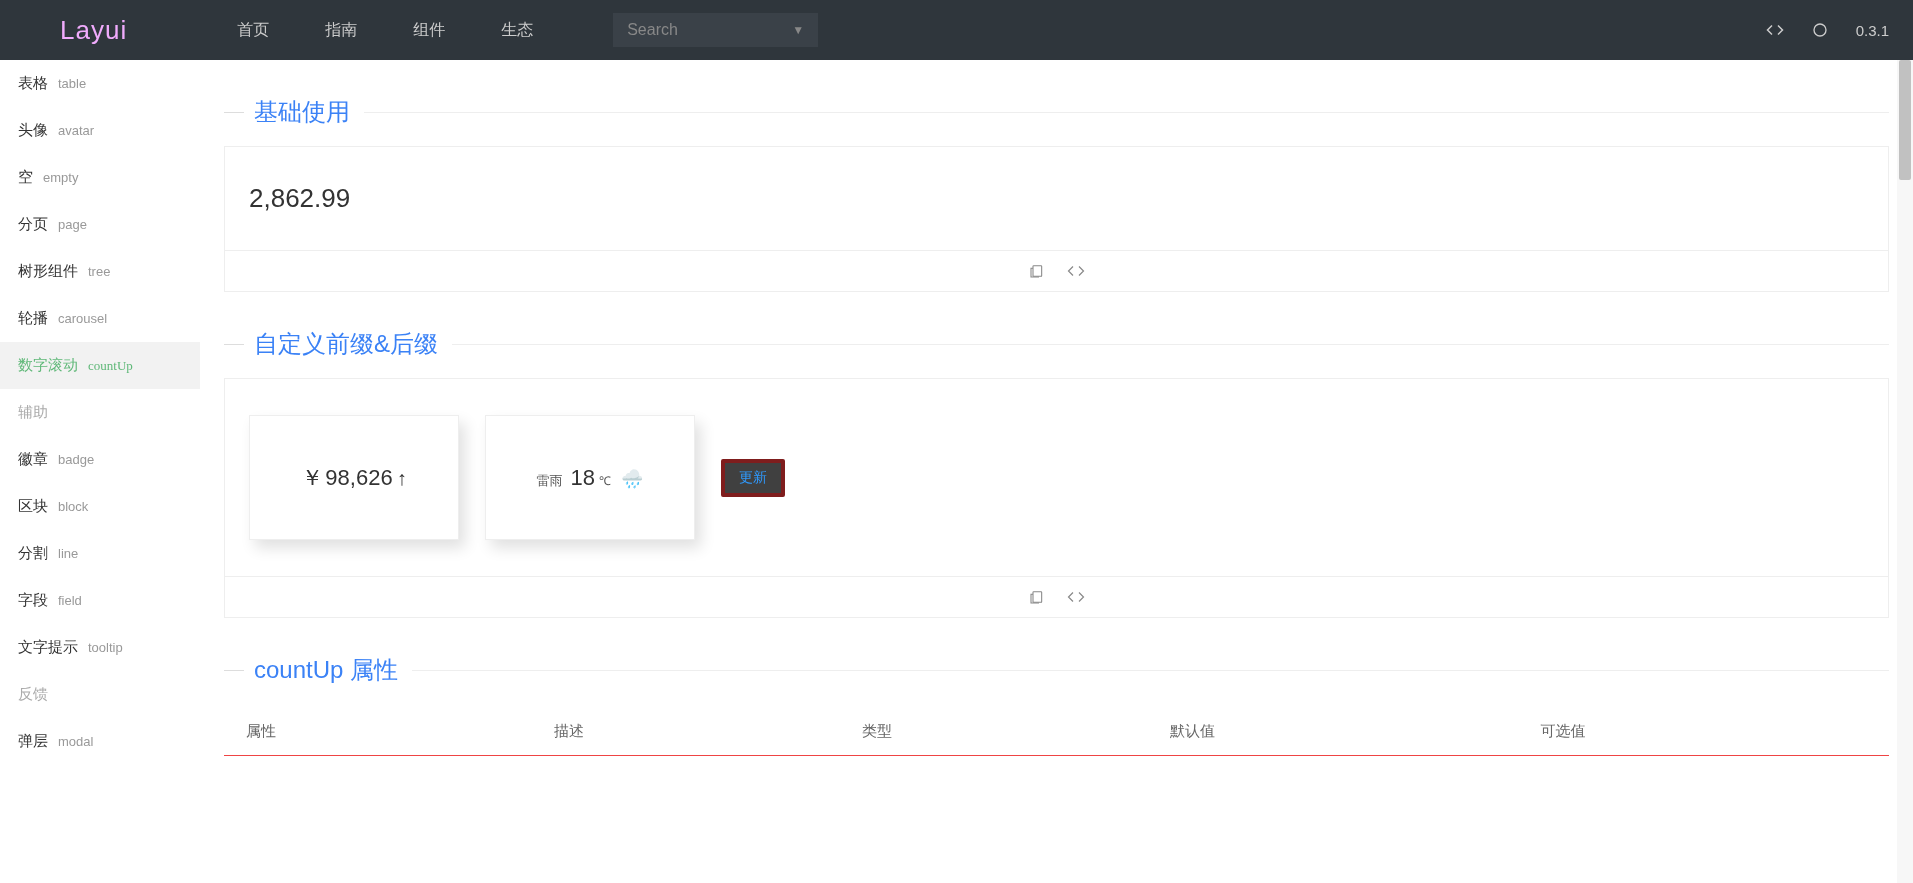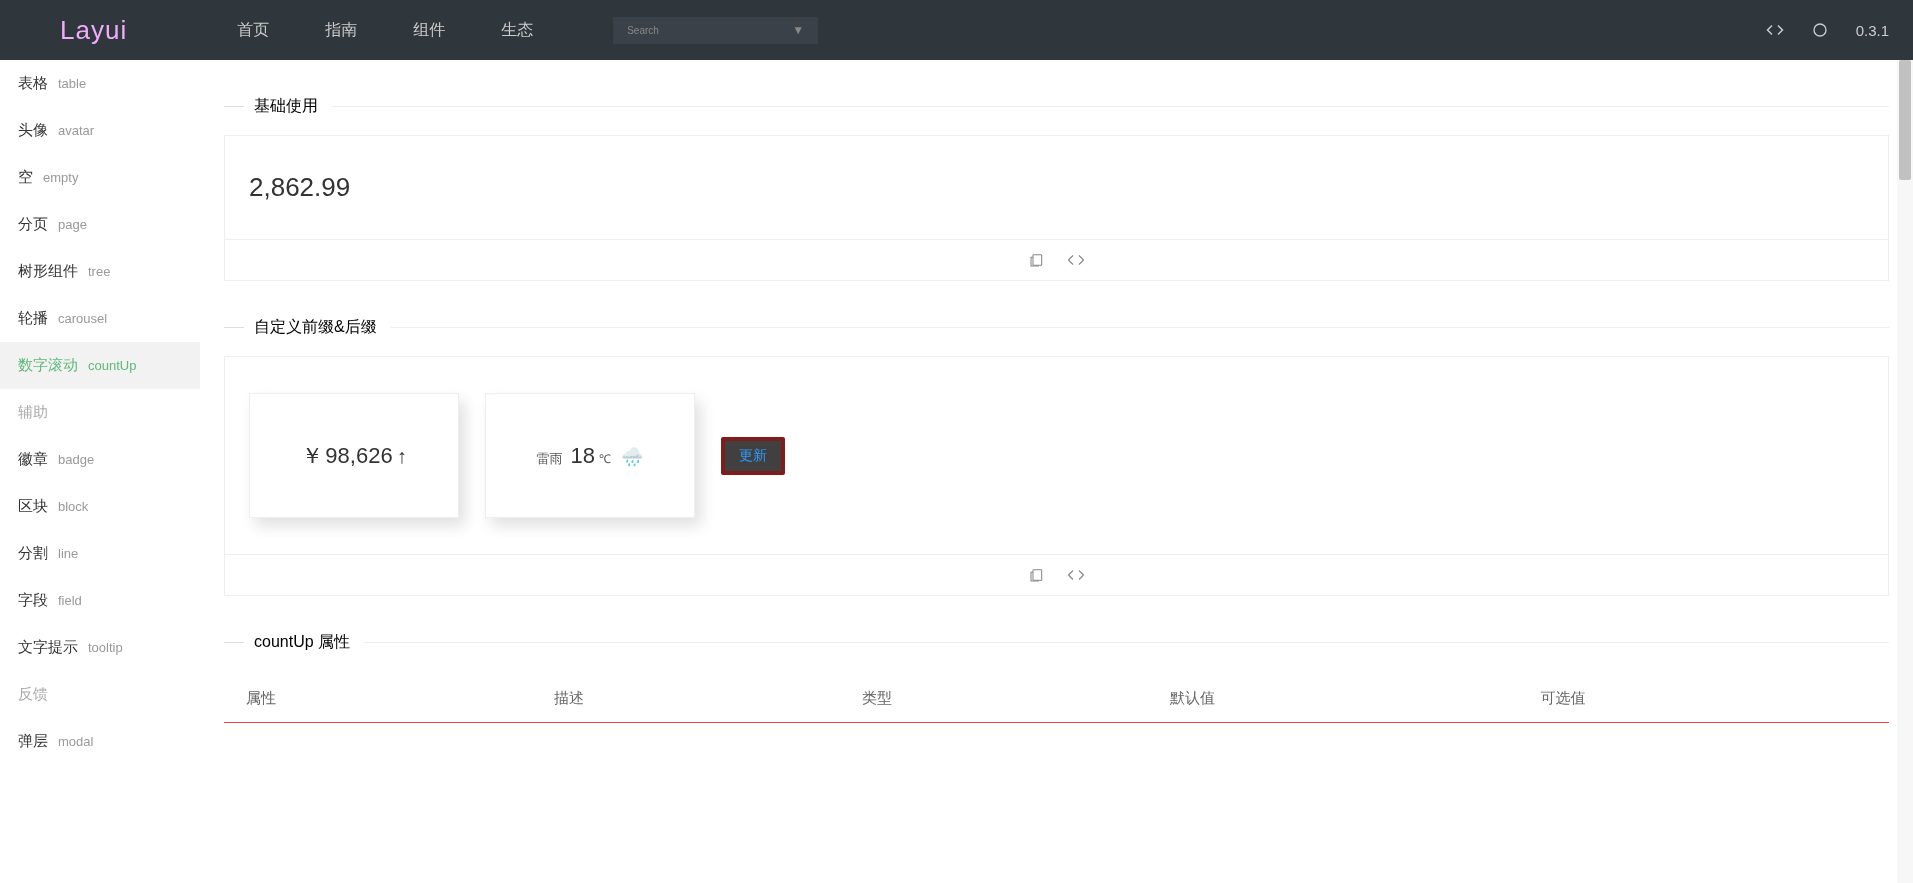--- a/index.html
+++ b/index.html
@@ -4,50 +4,50 @@
   <style>
     * { margin: 0; padding: 0; box-sizing: border-box; }
     body { font-family: -apple-system, BlinkMacSystemFont, "Segoe UI", "PingFang SC", "Microsoft YaHei", sans-serif; background: #fff; color: #333; }
 
     
     .header { background: #2f363c; height: 60px; display: flex; align-items: center; padding: 0 24px; position: fixed; top: 0; left: 0; right: 0; z-index: 100; }
     .logo { color: #f0abfc; font-size: 26px; font-weight: 300; margin-right: 110px; margin-left: 36px; letter-spacing: 1px; }
     .nav { display: flex; gap: 56px; align-items: center; }
     .nav-item { color: #ccc; font-size: 16px; cursor: pointer; }
     .search-wrap { position: relative; margin-left: 24px; }
-    .search-input { background: #3a4148; border: none; color: #f97316; padding: 8px 40px 8px 14px; width: 205px; font-size: 10px; outline: none; }
+    .search-input { background: #3a4148; border: none; color: #f97316; padding: 8px 40px 8px 14px; width: 205px; font-size: 16px; outline: none; }
     .search-input::placeholder { color: #888; }
     .search-caret { position: absolute; right: 14px; top: 50%; transform: translateY(-50%); color: #888; font-size: 12px; pointer-events: none; }
     .header-right { margin-left: auto; display: flex; align-items: center; gap: 28px; color: #ccc; }
     .header-icon { cursor: pointer; display: inline-flex; align-items: center; }
     .version { font-size: 15px; color: #ccc; }
 
     
     .container { display: flex; margin-top: 60px; }
 
     
     .sidebar { width: 200px; background: #fff; min-height: calc(100vh - 60px); overflow-y: auto; flex-shrink: 0; }
     .sidebar-item { display: flex; align-items: baseline; padding: 14px 18px; cursor: pointer; gap: 10px; }
     .sidebar-item.active { background: #f2f2f2; }
     .sidebar-item.active .sidebar-label-cn { color: #5fb878; }
-    .sidebar-item.active .sidebar-label-en { color: #5fb878; }
+    .sidebar-item.active .sidebar-label-en { color: #5fb878; font-family: Liberation Serif, serif; }
     .sidebar-label-cn { color: #333; font-size: 15px; }
     .sidebar-label-en { color: #999; font-size: 13px; }
     .sidebar-group { padding: 14px 18px; color: #aaa; font-size: 15px; }
 
     
     .main { flex: 1; padding: 0 24px 40px 24px; overflow-x: hidden; position: relative; }
     .scrollbar-track { position: absolute; right: 0; top: 0; width: 16px; height: 100%; background: #f7f7f7; }
     .scrollbar-thumb { position: absolute; right: 2px; top: 0; width: 12px; height: 120px; background: #c1c1c1; border-radius: 2px; }
 
     
     .section { margin-top: 36px; }
     .section-title-row { display: flex; align-items: center; }
     .section-title-dash { width: 20px; height: 1px; background: #ddd; margin-right: 10px; }
-    .section-title { color: #000000; font-size: 16px; font-weight: 400; }
+    .section-title { color: #3b82f6; font-size: 24px; font-weight: 400; }
     .section-title-line { flex: 1; height: 1px; background: #eee; margin-left: 14px; }
 
     
     .demo-box { border: 1px solid #eee; margin-top: 18px; }
     .demo-content { padding: 36px 24px; }
     .demo-footer { border-top: 1px solid #eee; display: flex; justify-content: center; align-items: center; gap: 22px; padding: 12px 0; }
     .demo-footer-icon { color: #888; cursor: pointer; font-size: 16px; display: inline-flex; }
 
     
     .basic-value { font-size: 26px; color: #333; }

